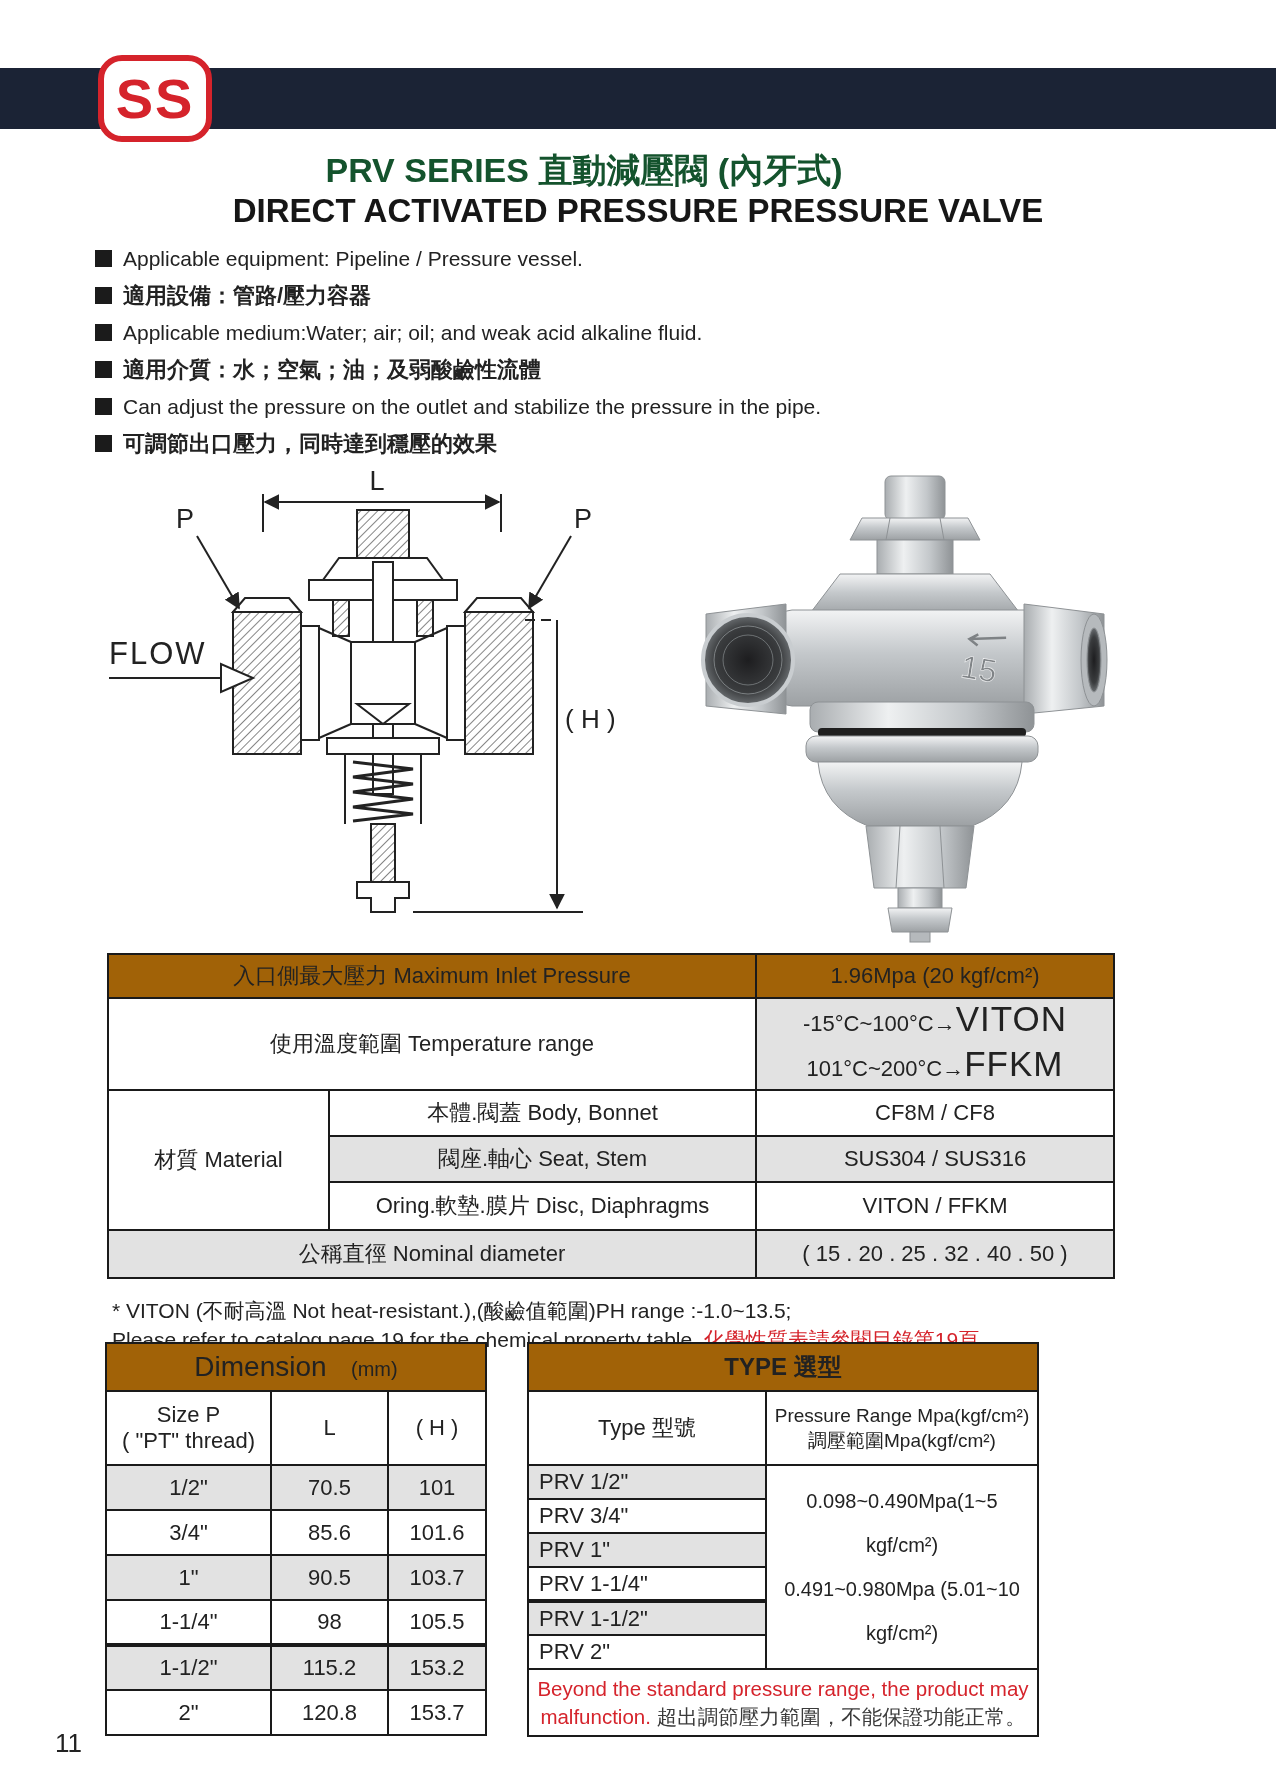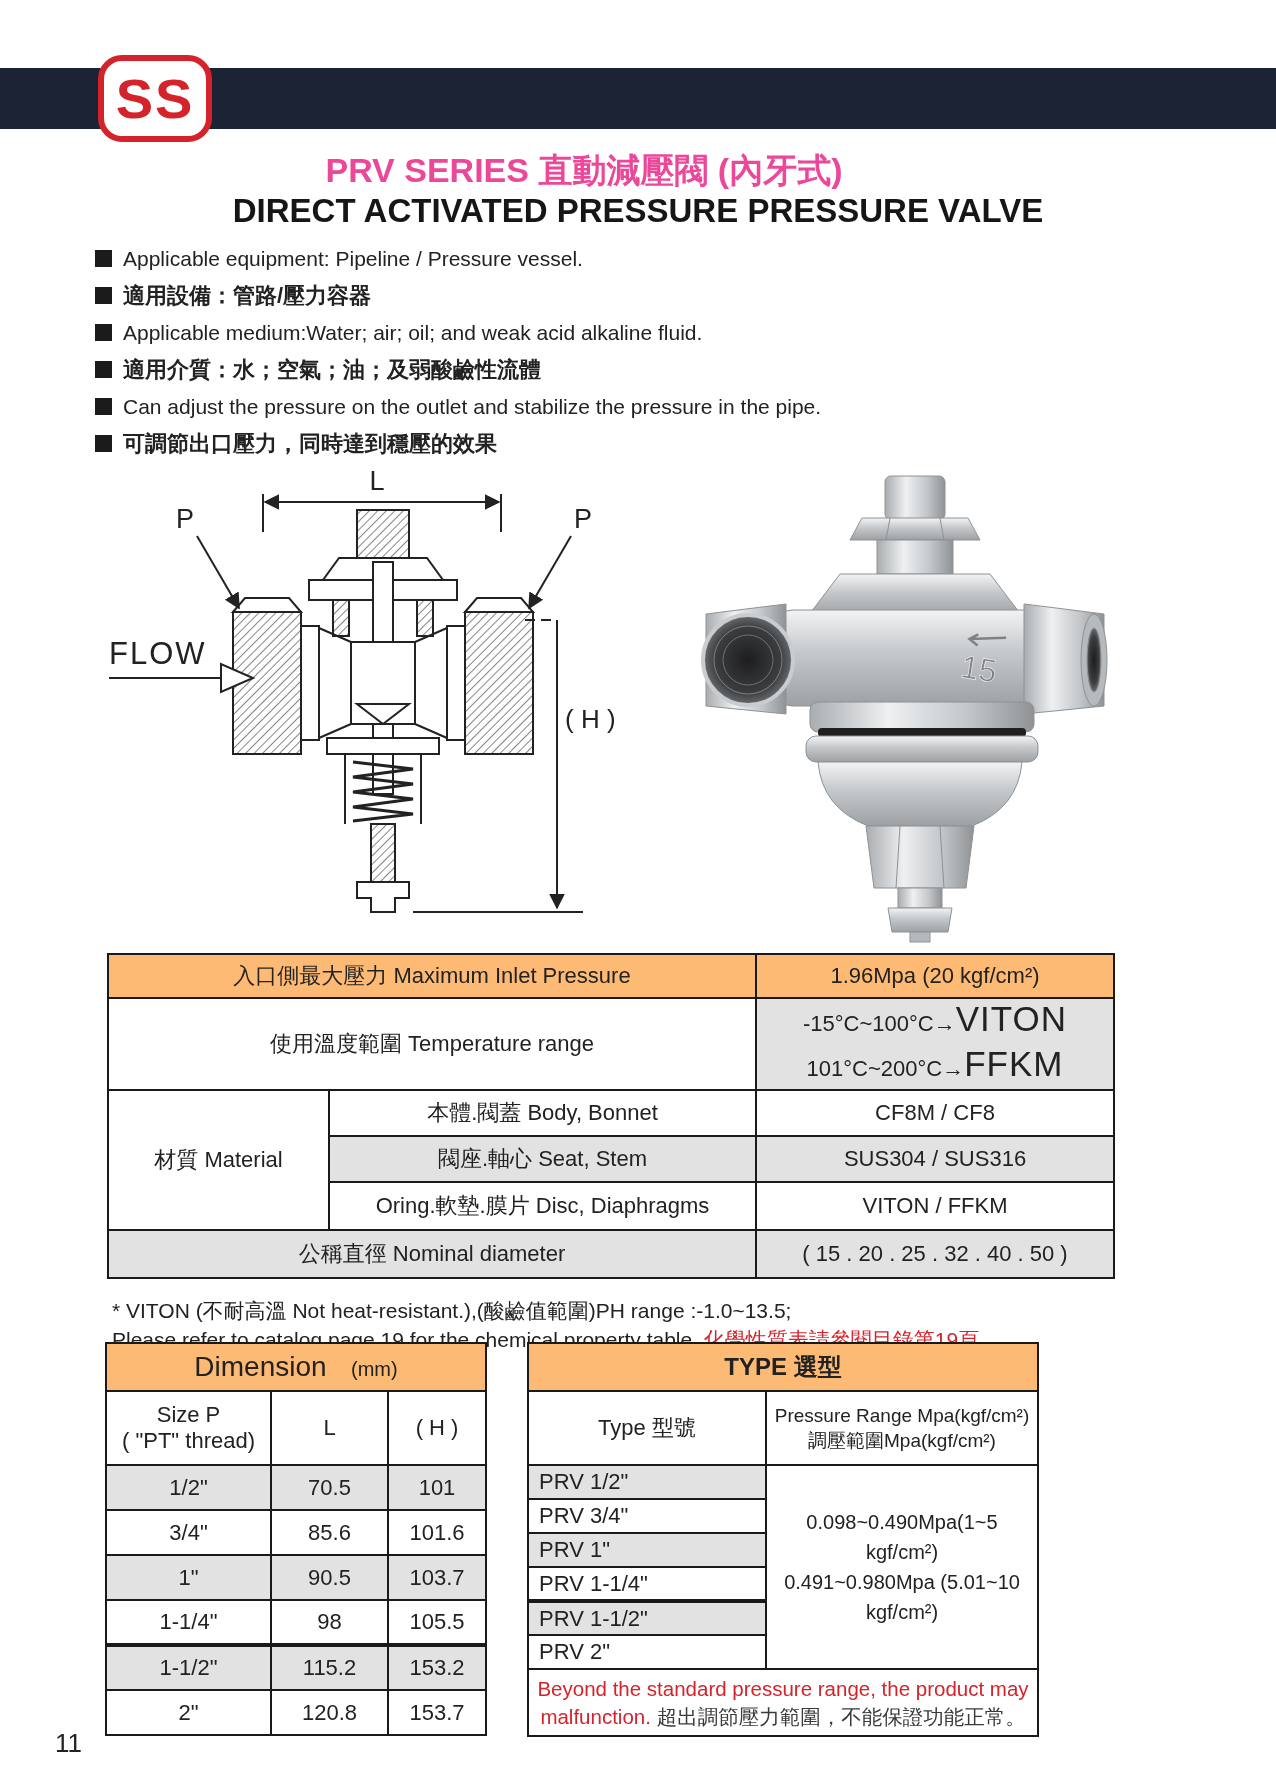--- a/index.html
+++ b/index.html
@@ -10,56 +10,56 @@
   }
   
   .topbar { position:absolute; left:0; top:68px; width:1276px; height:61px; background:#1b2335; }
   .logo {
     position:absolute; left:98px; top:55px; width:114px; height:87px;
     background:#fff; border:6px solid #d5232b; border-radius:24px;
     display:flex; align-items:center; justify-content:center;
   }
   .logo span { color:#d5232b; font-size:56px; font-weight:800; letter-spacing:2px; line-height:1; }
 
-  .title-zh { position:absolute; left:0; top:148px; width:1168px; text-align:center; font-size:34px; font-weight:bold; color:#ec4899;}
+  .title-zh { position:absolute; left:0; top:148px; width:1168px; text-align:center; font-size:34px; font-weight:bold; color:#14532d;}
   .title-en { position:absolute; left:0; top:192px; width:1276px; text-align:center; font-size:33px; font-weight:bold; color:#161616; letter-spacing:0px;}
 
   .features { position:absolute; left:95px; top:240px; list-style:none; }
   .features li { display:flex; align-items:center; height:37px; font-size:21px; color:#222; }
   .features li.zh { font-weight:bold; font-size:22px; }
   .sq { width:17px; height:17px; background:#1b1b1b; margin-right:11px; flex:0 0 auto; }
 
   .drawing { position:absolute; left:105px; top:452px; width:580px; height:492px; }
   .photo   { position:absolute; left:690px; top:462px; width:430px; height:485px; }
 
   
   table { border-collapse:collapse; table-layout:fixed; }
   td { border:2px solid #1a1a1a; text-align:center; vertical-align:middle; font-size:22px; color:#222; padding:0 6px; overflow:hidden; }
-  .hdrbg { background:#fdba74; }
+  .hdrbg { background:#a16207; }
   .gray  { background:#e2e2e2; }
 
   .spec { position:absolute; left:107px; top:953px; width:1006px; }
   .spec .big { font-size:35px; letter-spacing:1px; }
   .spec .tsmall { font-size:22px; }
   .temp-line { line-height:40px; }
 
   .footnote { position:absolute; left:112px; top:1296px; font-size:21px; color:#222; line-height:29px; }
   .footnote .red { color:#d5232b; }
 
   .dimtbl { position:absolute; left:105px; top:1342px; width:380px;padding-left:24px; }
   .dimtbl .t1 { font-size:28px; }
   .dimtbl .t2 { font-size:20px; }
   .dimtbl td { font-size:22px; }
   .sizehdr { font-size:20px; line-height:26px;border-radius:18px; }
 
   .typetbl { position:absolute; left:527px; top:1342px; width:510px; }
   .typetbl td.typ { text-align:left; padding-left:10px; font-size:22px; }
   .typetbl .t1 { font-size:24px; font-weight:bold; }
   .typetbl .phead { font-size:19px; line-height:25px; }
-  .typetbl .pval { font-size:20px; line-height:30px; }
+  .typetbl .pval { font-size:20px; line-height:44px; }
   .warn { font-size:20.5px; line-height:28px; text-align:center; padding:4px 8px; }
   .warn .en { color:#d5232b; }
   .warn .zh { color:#3a3a3a; }
   .thick td { border-top-width:4px; }
 
   .pagenum { position:absolute; left:55px; top:1728px; font-size:26px; color:#222; }
 </style>
 </head>
 <body>
 

